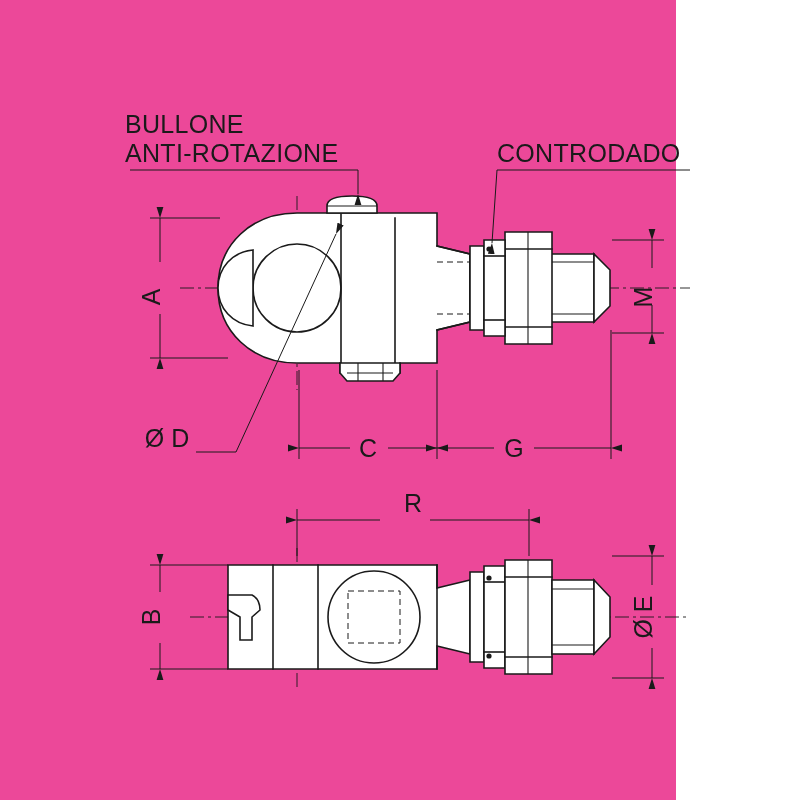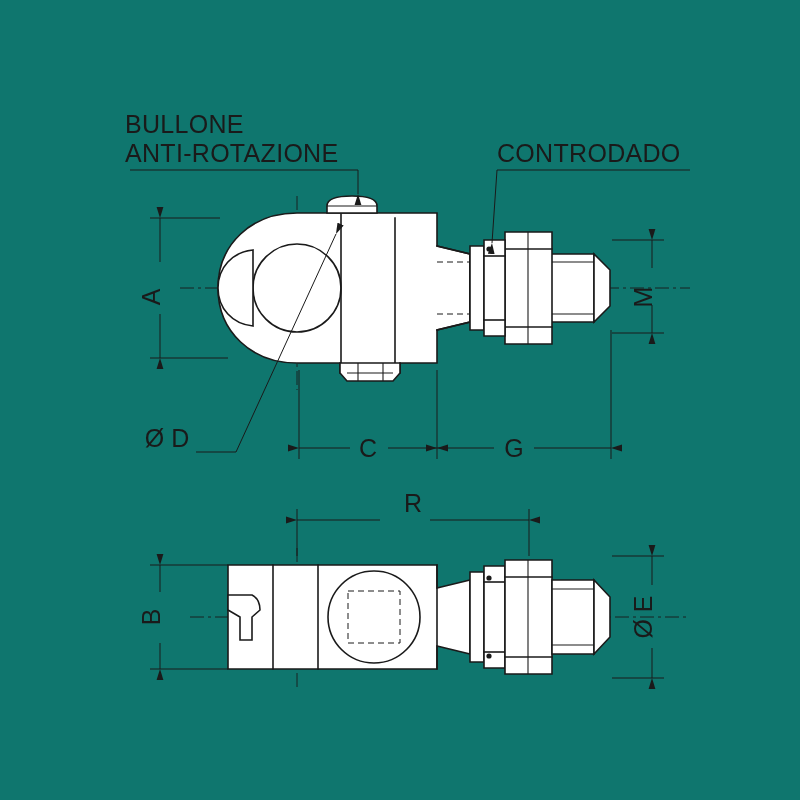--- a/index.html
+++ b/index.html
@@ -9,23 +9,23 @@
   }
   body {
     width: 800px;
     height: 800px;
     font-family: "Liberation Sans", sans-serif;
     color: #1a1a1a;
     overflow: hidden;
   }
   #sheet {
     position: relative;
-    width: 800px;
+    width: 676px;
     height: 800px;
-    background: #0f766e;
+    background: #ec4899;
   }
   svg#drawing {
     position: absolute;
     left: 0;
     top: 0;
     width: 800px;
     height: 800px;
   }
   .ln {
     stroke: #1a1a1a;

